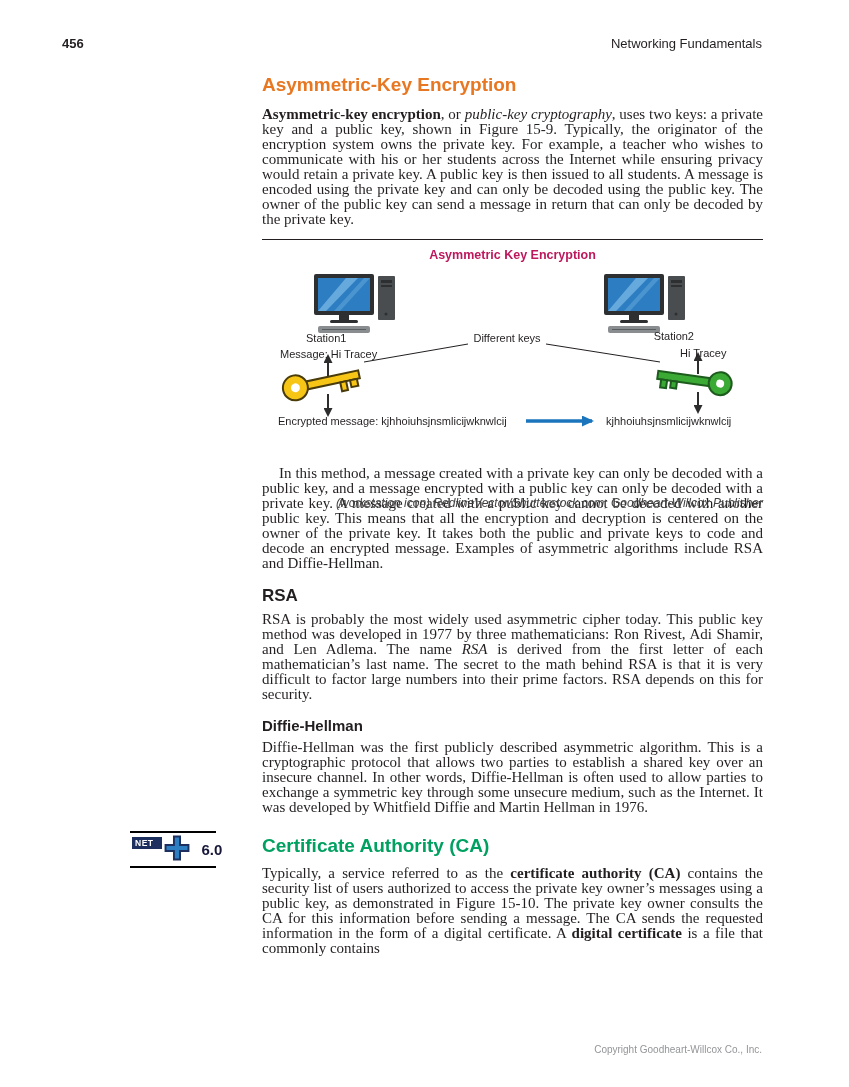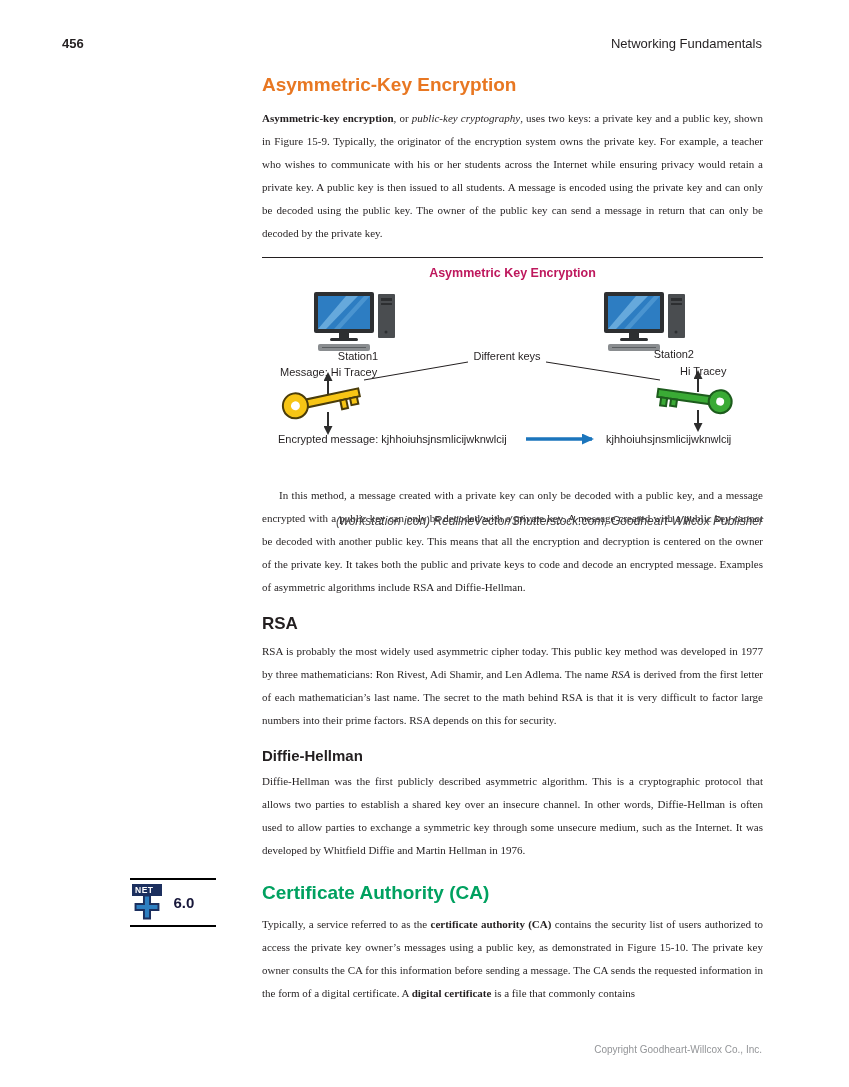--- a/index.html
+++ b/index.html
@@ -14,21 +14,21 @@
   .content { position:absolute; left:262px; top:74px; width:501px; }
 
   .h-orange { font-family:"Liberation Sans", sans-serif; font-size:19px; font-weight:700;
               color:var(--heading-orange,#e87722); margin-bottom:11px; }
   .h-green  { font-family:"Liberation Sans", sans-serif; font-size:19px; font-weight:700;
               color:var(--heading-green,#00a160); margin-bottom:9px; }
   .h-sub { font-family:"Liberation Sans", sans-serif; font-weight:700; color:#231f20; }
   .h-rsa { font-size:17px; margin-top:15px; margin-bottom:6px; }
   .h-dh  { font-size:15px; margin-top:15px; margin-bottom:6px; }
 
-  .body-text { font-size:11px; line-height:23px; text-align:justify; }
+  .body-text { font-size:15px; line-height:15px; text-align:justify; }
   .indent { text-indent:17px; }
   .mt13 { margin-top:13px; }
 
   .rule { border:none; border-top:1.6px solid #231f20; margin-top:12px; }
 
   .fig-caption { margin-top:9px; font-family:"Liberation Sans", sans-serif; font-size:11px;
                  line-height:15px; color:var(--caption-gray,#58595b); }
   .fig-label { font-weight:700; color:var(--heading-orange,#e87722); margin-right:4px; }
 
   .fig { position:relative; margin-top:8px; height:205px; }
@@ -39,35 +39,35 @@
   .ws-left { left:50px; top:26px; }
   .ws-right { left:340px; top:26px; }
   .key { position:absolute; z-index:1; }
   .key-left { left:18px; top:110px; transform:rotate(-12deg); }
   .key-right { left:392px; top:112px; transform:rotate(8deg); }
   .key-y { fill:var(--key-yellow,#f7c515); stroke:#4a3c0a; stroke-width:2; }
   .key-g { fill:var(--key-green,#3aaa35); stroke:#1d5c1d; stroke-width:2; }
   .key-hole { fill:#ffffff; }
 
   .fl { position:absolute; z-index:2; font-family:"Liberation Sans", sans-serif; font-size:11px; color:#231f20; }
-  .lbl-station1 { left:50px; top:84px; width:92px; text-align:center; }
+  .lbl-station1 { left:44px; top:84px; width:92px; }
   .lbl-station2 { left:340px; top:82px; width:92px; text-align:right; }
   .lbl-diffkeys { left:185px; top:84px; width:120px; text-align:center; }
   .lbl-msg-left { left:18px; top:100px; }
   .lbl-msg-right { left:418px; top:99px; }
   .lbl-enc-left { left:16px; top:167px; }
   .lbl-enc-right { left:344px; top:167px; }
   .fig-credit { position:absolute; right:0; top:201px; z-index:2; font-family:"Liberation Sans", sans-serif;
                 font-style:italic; font-size:12px; color:#414042;margin-top:47px; }
 
   .ca-section { position:relative; margin-top:20px; }
   .net-badge { position:absolute; left:-132px; top:-4px; width:86px;
                border-top:2px solid #000; border-bottom:2px solid #000;
                padding:4px 2px 5px 2px; display:flex; align-items:center; }
-  .badge-left { display:flex; flex-direction:column; align-items:flex-start; }
+  .badge-left { display:flex; flex-direction:row; align-items:flex-start; }
   .net-label { background:var(--badge-navy,#1c2f5e); color:#fff; font-family:"Liberation Sans", sans-serif;
                font-weight:700; font-size:8.5px; letter-spacing:0.5px; padding:1px 8px 1px 3px; }
   .plus-icon { margin-top:-2px; margin-left:2px; }
   .badge-number { font-family:"Liberation Sans", sans-serif; font-weight:700; font-size:15px;
                   color:#17173a; margin-left:12px; }
 
   .page-footer { position:absolute; top:1044px; right:87px; font-family:Liberation Sans, sans-serif;
                  font-size:10px; color:#939598; }
 </style>
 </head>

